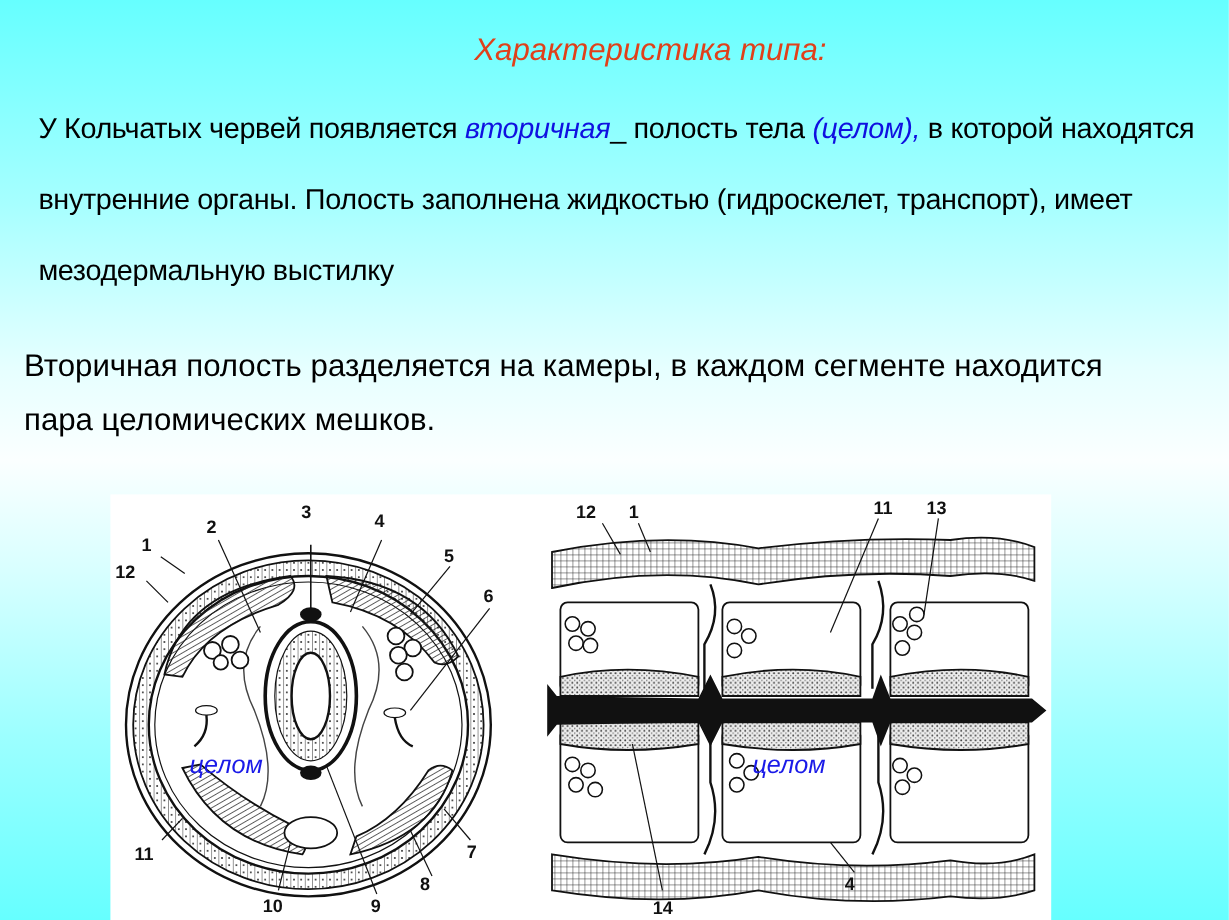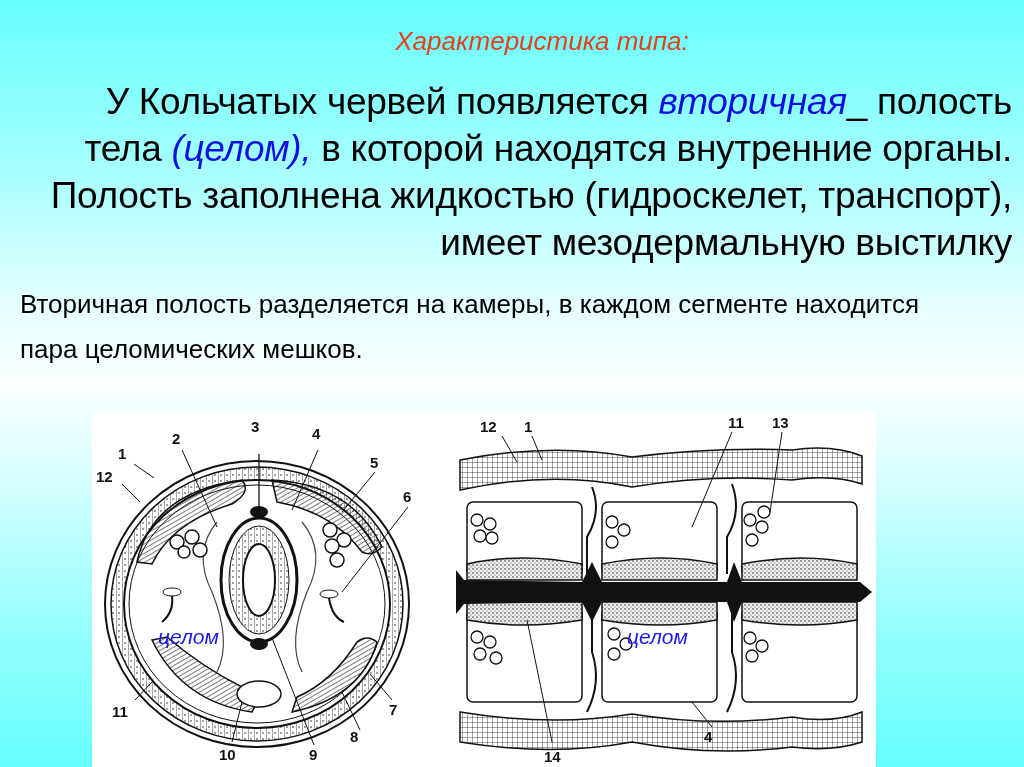--- a/index.html
+++ b/index.html
@@ -7,21 +7,21 @@
     width:1024px; height:767px; overflow:hidden; position:relative;
     background: linear-gradient(to bottom, #66ffff 0%, #a6ffff 22%, #e6ffff 40%, #fbffff 50%, #d8ffff 62%, #9cffff 80%, #66ffff 100%);
     font-family: "Liberation Sans", sans-serif;
   }
   .title {
     position:absolute; left:0; width:1024px; top:26px; text-align:center;
     font-style:italic; font-size:26px; color:#e0401a; padding-left:60px; box-sizing:border-box;
   }
   .main-para {
     position:absolute; left:32px; top:78px; width:980px;
-    font-size:37px; line-height:47px; color:#000; letter-spacing:-0.3px;text-align:right;
+    font-size:24px; line-height:59px; color:#000; letter-spacing:-0.3px;
   }
   .accent { color:#1010e0; font-style:italic; }
   .sub-para {
     position:absolute; left:20px; top:282px; width:900px;
     font-size:26px; line-height:45px; color:#000;
   }
   .figure-panel {
     position:absolute; left:92px; top:412px; width:784px; height:355px; background:#fff;
   }
   .figure-panel svg { position:absolute; }

